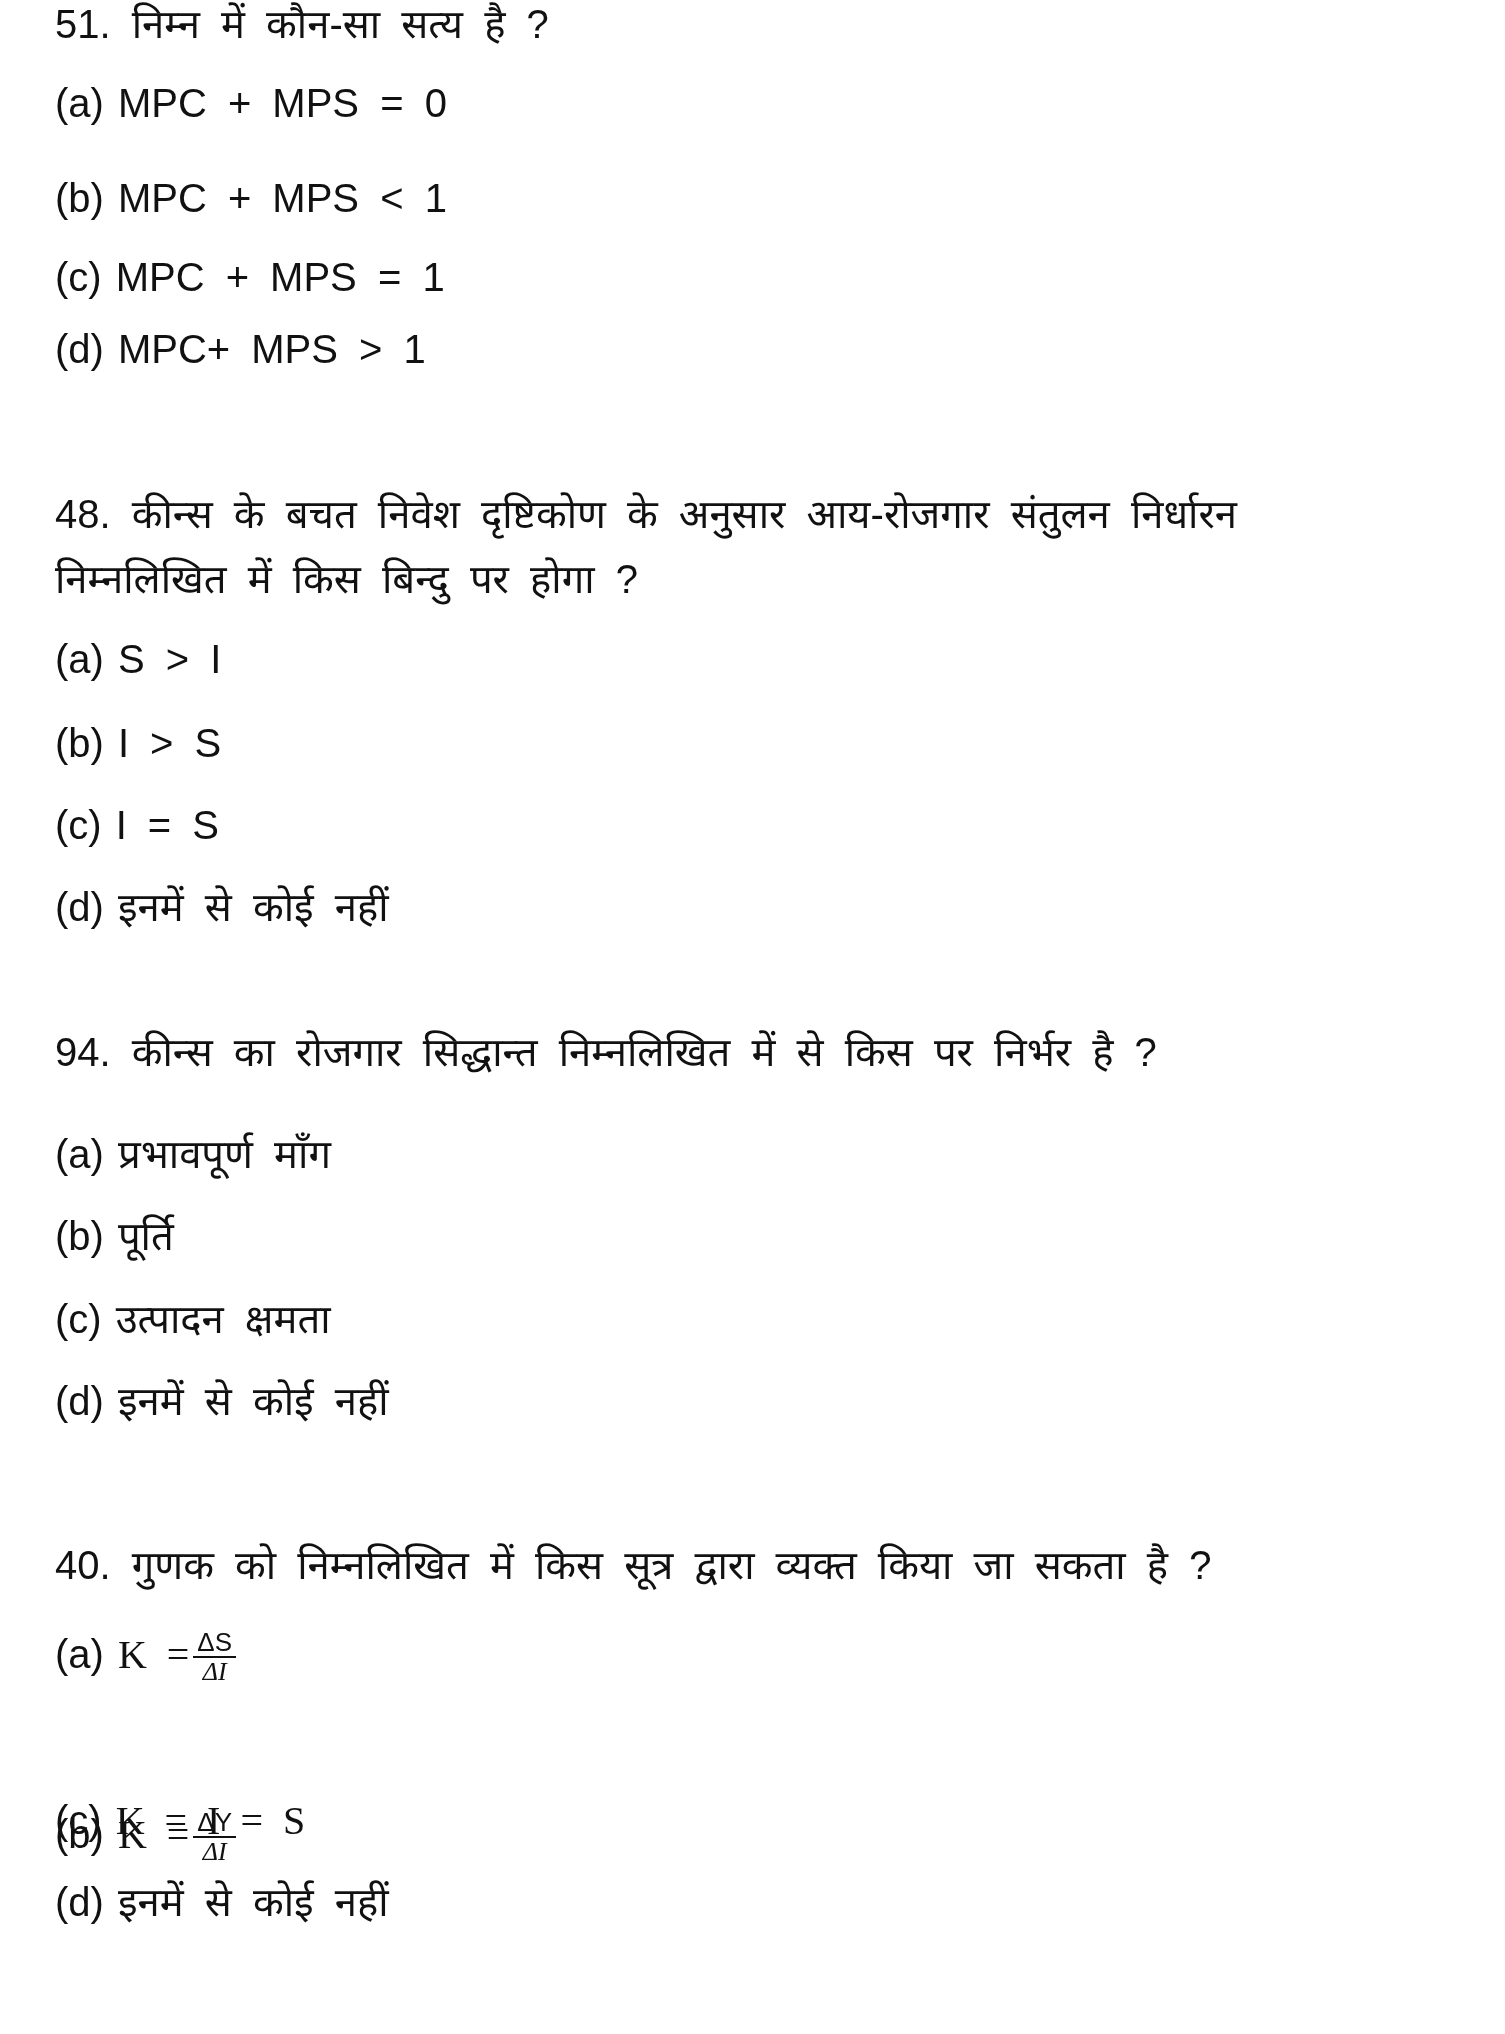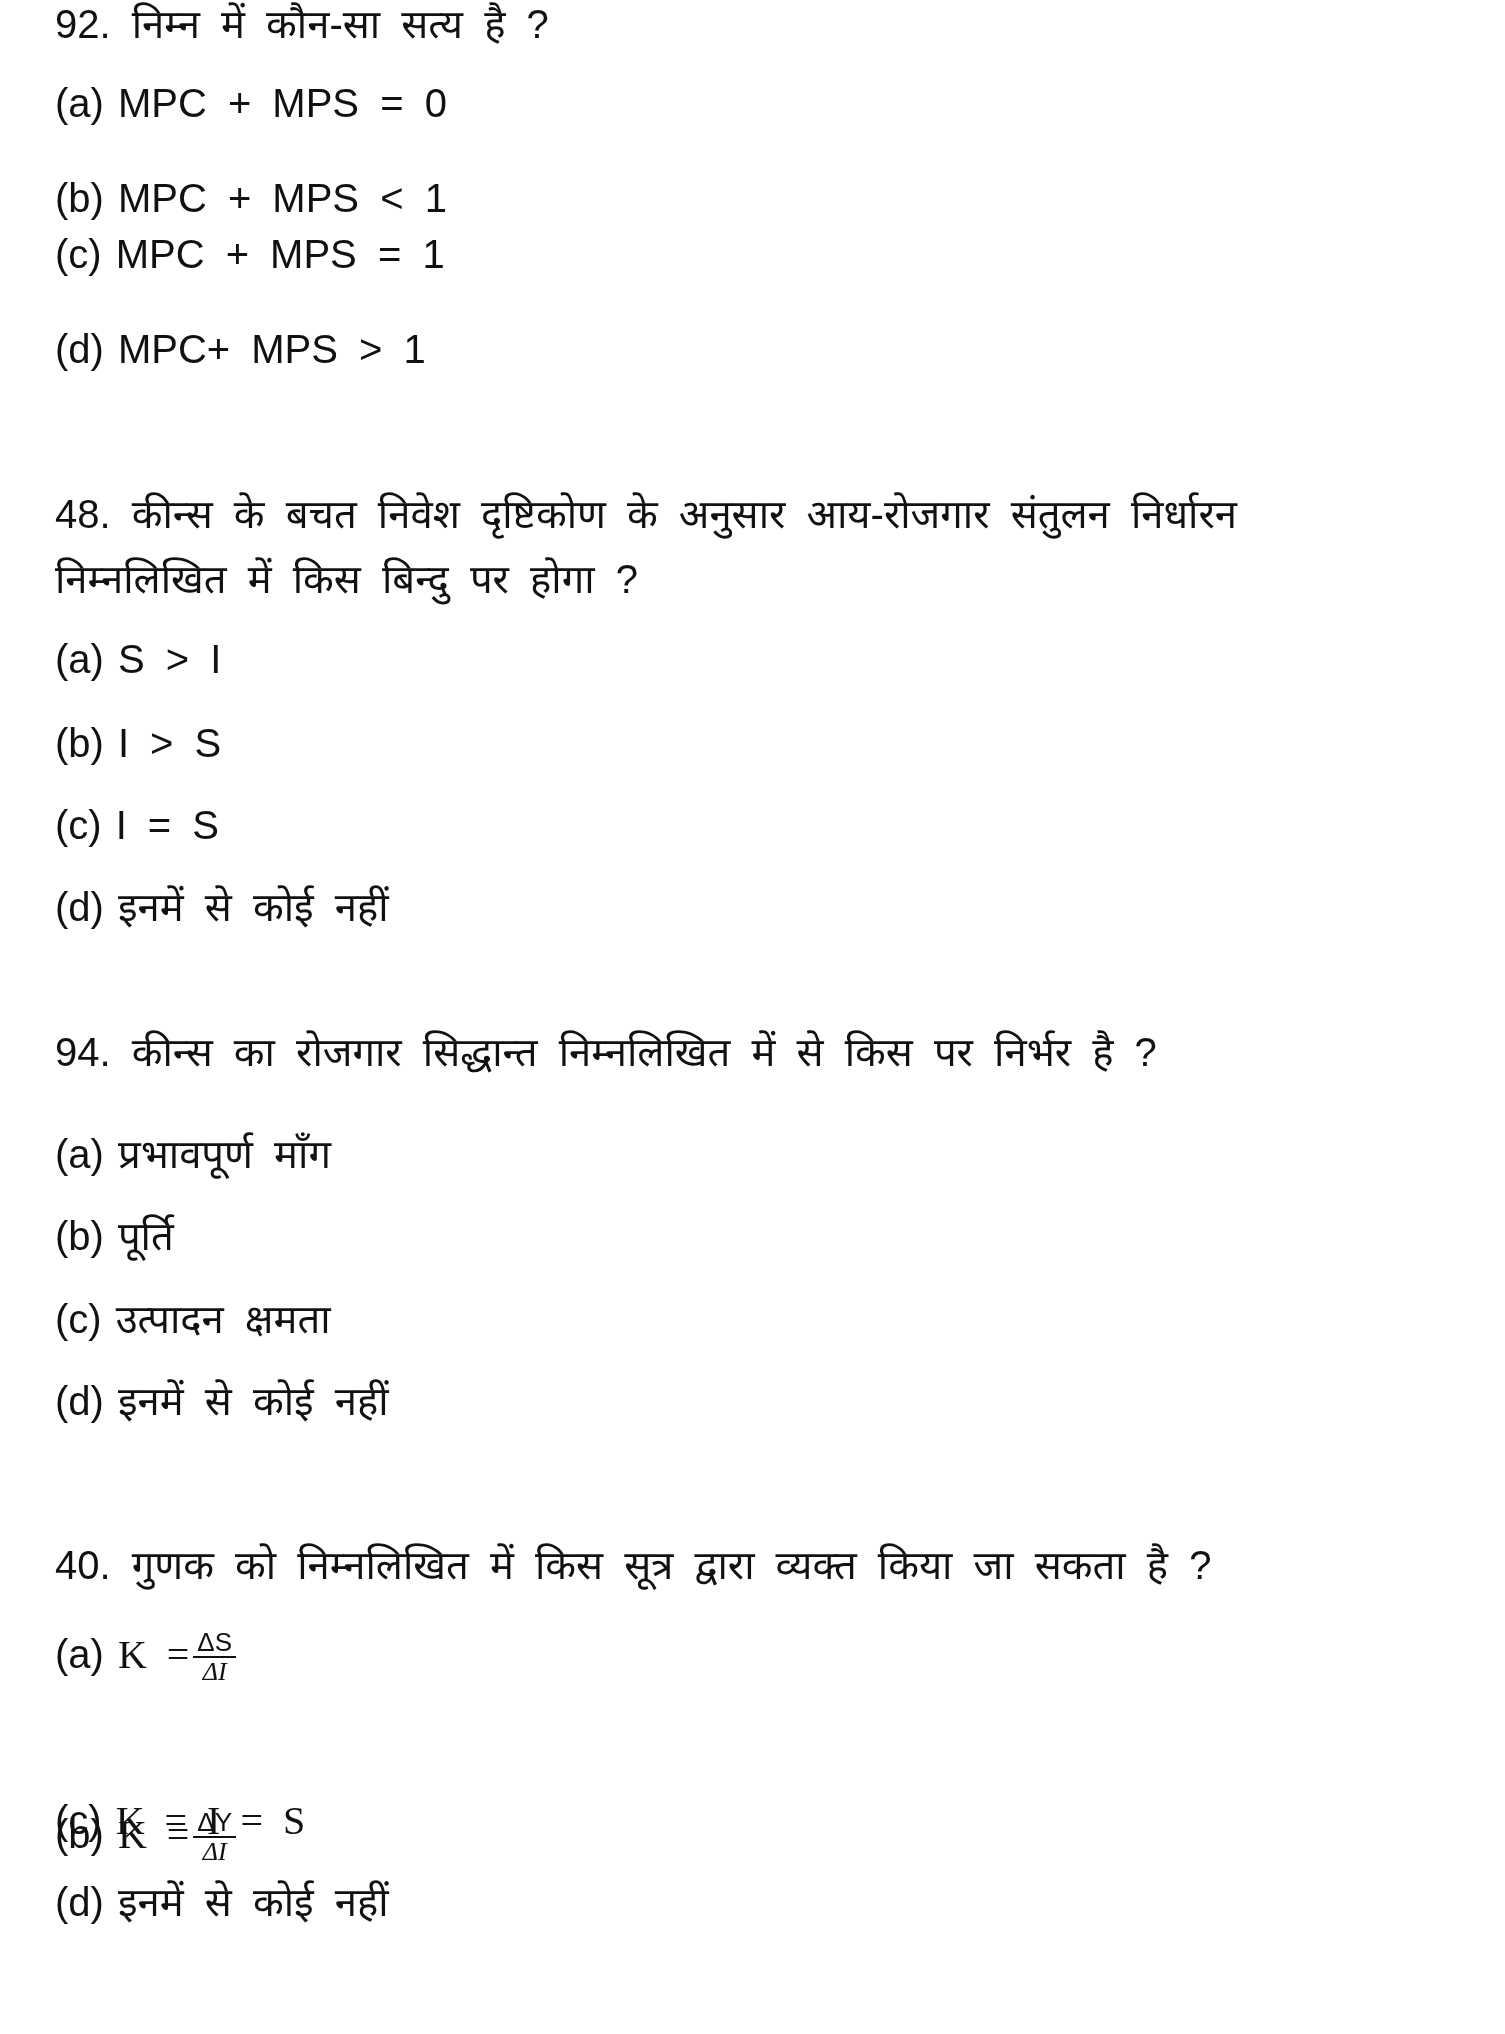--- a/index.html
+++ b/index.html
@@ -10,26 +10,26 @@
   .frac { display:inline-flex; flex-direction:column; align-items:center; vertical-align:middle;
           font-family:"Liberation Serif","DejaVu Serif",serif; font-size:26px; line-height:28px; margin-left:4px; }
   .frac .num { border-bottom:2px solid #111; padding:0 4px; font-family:"Liberation Sans",sans-serif; }
   .frac .den { padding:0 4px;font-style:italic; }
   .opt { display:inline-block; margin-right:14px; }
 </style>
 </head>
 <body>
 
 <div class="line" style="top:0px">
-  <span>92.</span>
+  <span>51.</span>
   <span>निम्न में कौन-सा सत्य है ?</span>
 </div>
 <div class="line" style="top:79px"><span class="opt">(a)</span><span>MPC + MPS = 0</span></div>
 <div class="line" style="top:174px"><span class="opt">(b)</span><span>MPC + MPS &lt; 1</span></div>
-<div class="line" style="top:230px"><span class="opt">(c)</span><span>MPC + MPS = 1</span></div>
+<div class="line" style="top:253px"><span class="opt">(c)</span><span>MPC + MPS = 1</span></div>
 <div class="line" style="top:325px"><span class="opt">(d)</span><span>MPC+ MPS &gt; 1</span></div>
 
 <div class="line" style="top:490px">
   <span>48.</span>
   <span>कीन्स के बचत निवेश दृष्टिकोण के अनुसार आय-रोजगार संतुलन निर्धारन</span>
 </div>
 <div class="line" style="top:555px">
   <span>निम्नलिखित में किस बिन्दु पर होगा ?</span>
 </div>
 <div class="line" style="top:635px"><span class="opt">(a)</span><span>S &gt; I</span></div>

